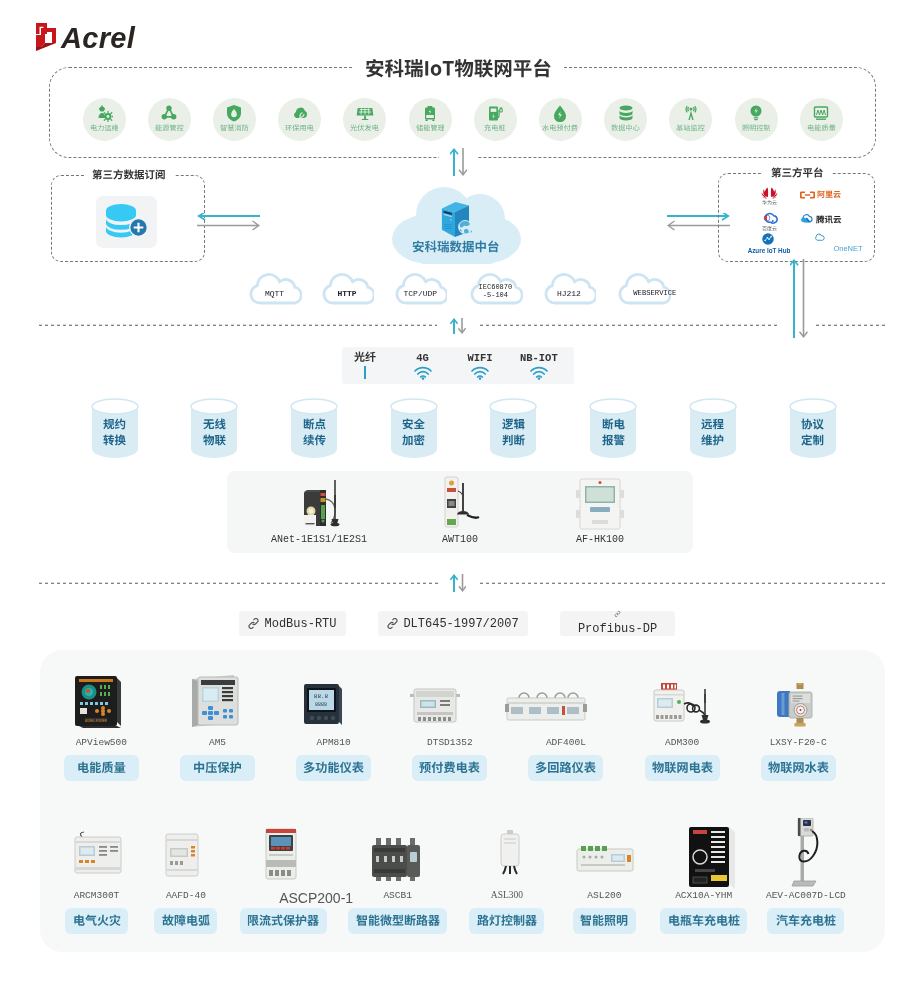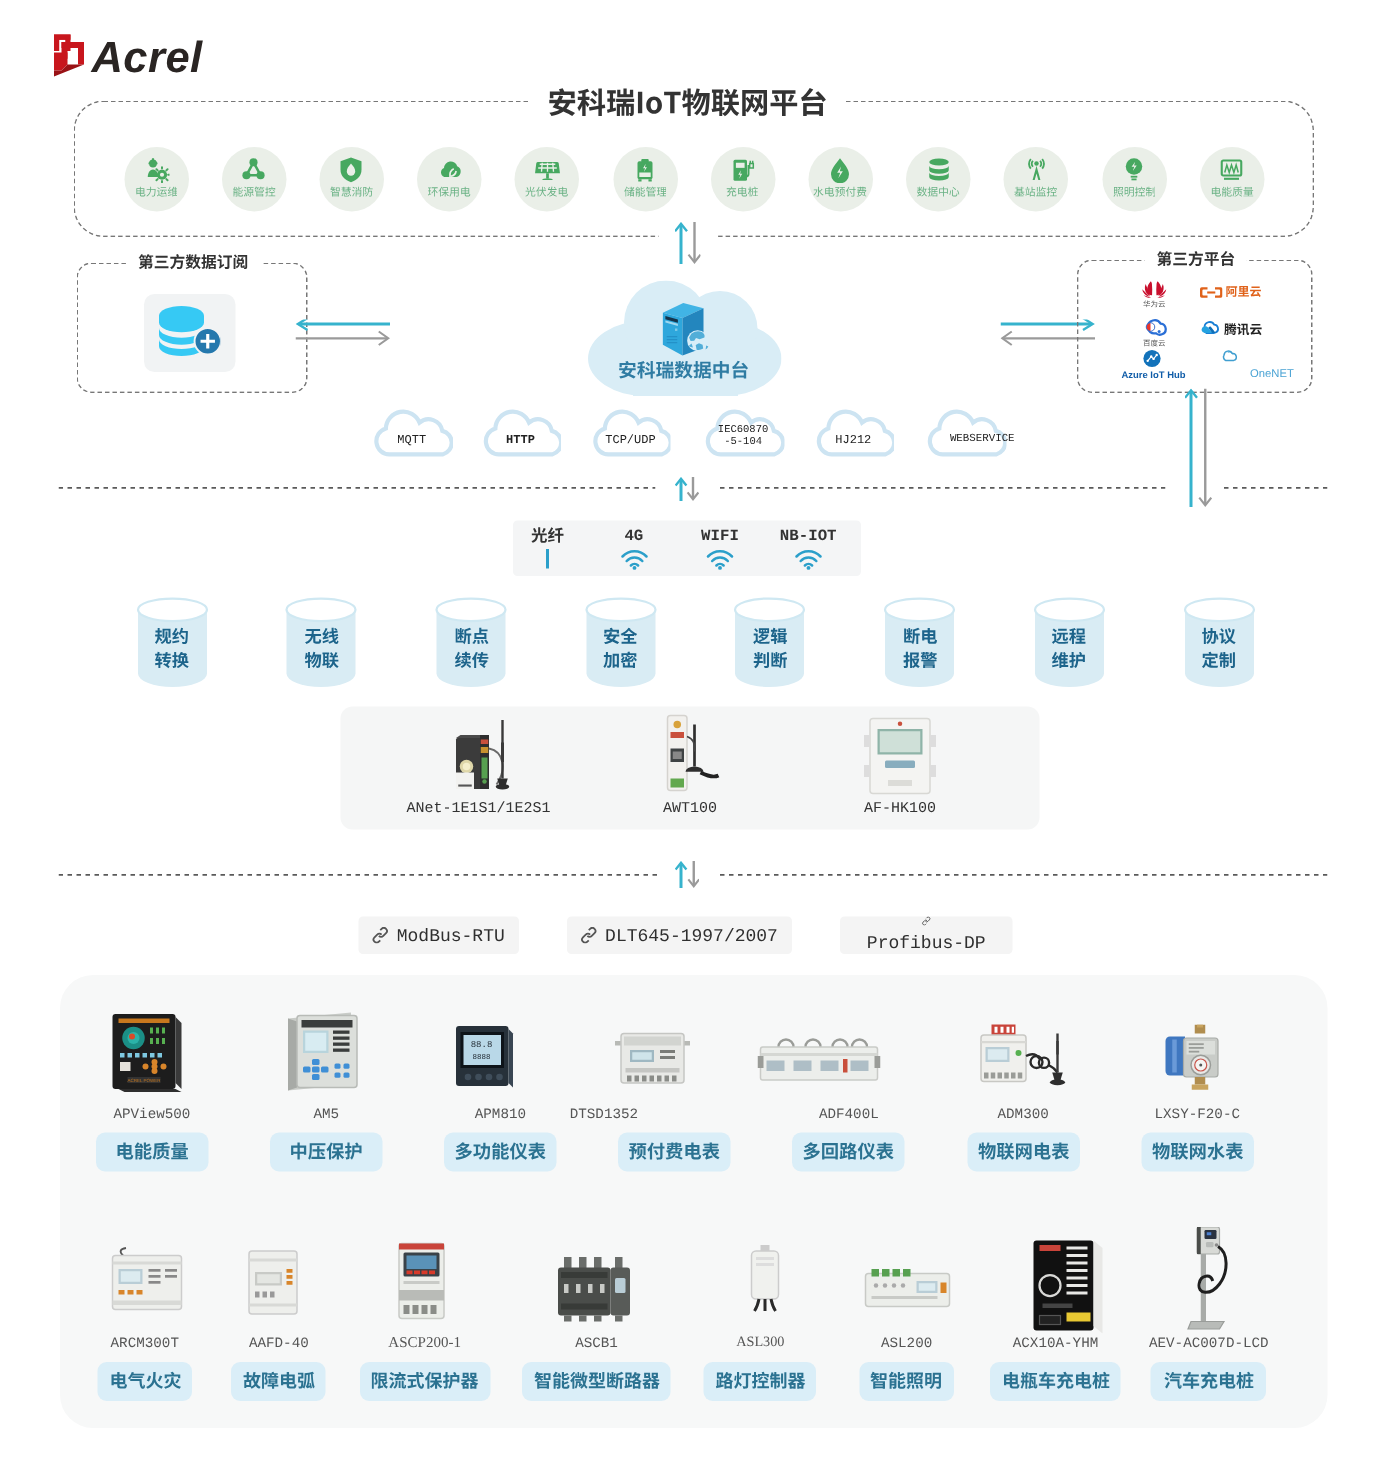--- a/index.html
+++ b/index.html
@@ -865,21 +865,21 @@
 <g fill="#8a8c88">
         <rect x="10" y="29" width="3" height="4"></rect>
         <rect x="15" y="29" width="3" height="4"></rect>
         <rect x="20" y="29" width="3" height="4"></rect>
         <rect x="25" y="29" width="3" height="4"></rect>
         <rect x="30" y="29" width="3" height="4"></rect>
         <rect x="35" y="29" width="3" height="4"></rect>
         <rect x="40" y="29" width="3" height="4"></rect>
       </g>
 </svg></div>
-<div style="position:absolute;left:379.8px;top:737px;width:140px;height:11px;font-family:'Liberation Mono',monospace;font-size:9.5px;color:#555;">DTSD1352</div>
+<div style="position:absolute;left:379.8px;top:737px;width:140px;height:11px;font-family:'Liberation Mono',monospace;font-size:9.5px;color:#555;text-align:center;">DTSD1352</div>
 <div style="position:absolute;left:412.3px;top:754.8px;width:75px;height:26px;background:#daeef8;border-radius:6px;display:flex;align-items:center;justify-content:center;line-height:0;">
     <svg width="61.0" height="14.5" viewBox="0 0 61.0 14.5" fill="#2b7291">
       <use href="#g105" transform="translate(0.00 10.98) scale(0.01220 -0.01220)"></use>
       <use href="#g106" transform="translate(12.20 10.98) scale(0.01220 -0.01220)"></use>
       <use href="#g107" transform="translate(24.40 10.98) scale(0.01220 -0.01220)"></use>
       <use href="#g85" transform="translate(36.60 10.98) scale(0.01220 -0.01220)"></use>
       <use href="#g104" transform="translate(48.80 10.98) scale(0.01220 -0.01220)"></use>
     </svg>
   </div>
 <div style="position:absolute;left:504.9px;top:690px;width:82px;height:34px;line-height:0;"><svg width="82" height="34" viewBox="0 0 82 34">
@@ -1051,21 +1051,21 @@
       </g>
 <rect x="8" y="27" width="24" height="2" fill="#c8cac6"></rect>
 <rect x="5" y="33" width="30" height="7" fill="#b9bbb7"></rect>
 <g fill="#8a8c88">
         <rect x="8" y="43" width="4" height="6"></rect>
         <rect x="14" y="43" width="4" height="6"></rect>
         <rect x="20" y="43" width="4" height="6"></rect>
         <rect x="26" y="43" width="4" height="6"></rect>
       </g>
 </svg></div>
-<div style="position:absolute;left:213.1px;top:890px;width:140px;height:11px;font-family:Liberation Serif, serif;font-size:10px;color:#555;text-align:center;">ASCP200-1</div>
+<div style="position:absolute;left:213.1px;top:890px;width:140px;height:11px;font-family:Liberation Sans, sans-serif;font-size:14px;color:#555;text-align:right;">ASCP200-1</div>
 <div style="position:absolute;left:239.6px;top:908px;width:87px;height:26px;background:#daeef8;border-radius:6px;display:flex;align-items:center;justify-content:center;line-height:0;">
     <svg width="72.0" height="14.3" viewBox="0 0 72.0 14.3" fill="#2b7291">
       <use href="#g117" transform="translate(0.00 10.80) scale(0.01200 -0.01200)"></use>
       <use href="#g118" transform="translate(12.00 10.80) scale(0.01200 -0.01200)"></use>
       <use href="#g119" transform="translate(24.00 10.80) scale(0.01200 -0.01200)"></use>
       <use href="#g100" transform="translate(36.00 10.80) scale(0.01200 -0.01200)"></use>
       <use href="#g91" transform="translate(48.00 10.80) scale(0.01200 -0.01200)"></use>
       <use href="#g120" transform="translate(60.00 10.80) scale(0.01200 -0.01200)"></use>
     </svg>
   </div>

